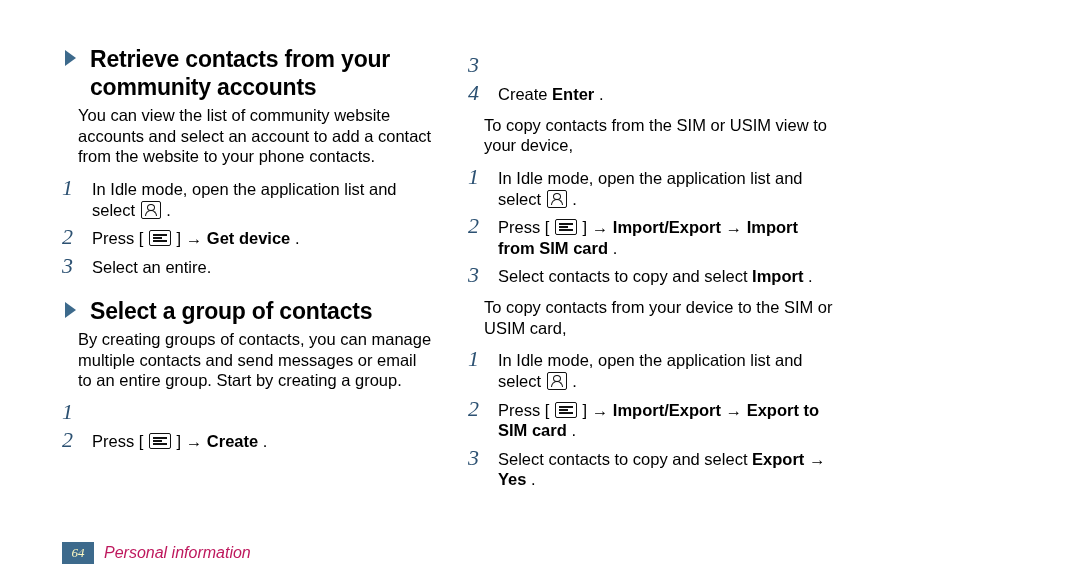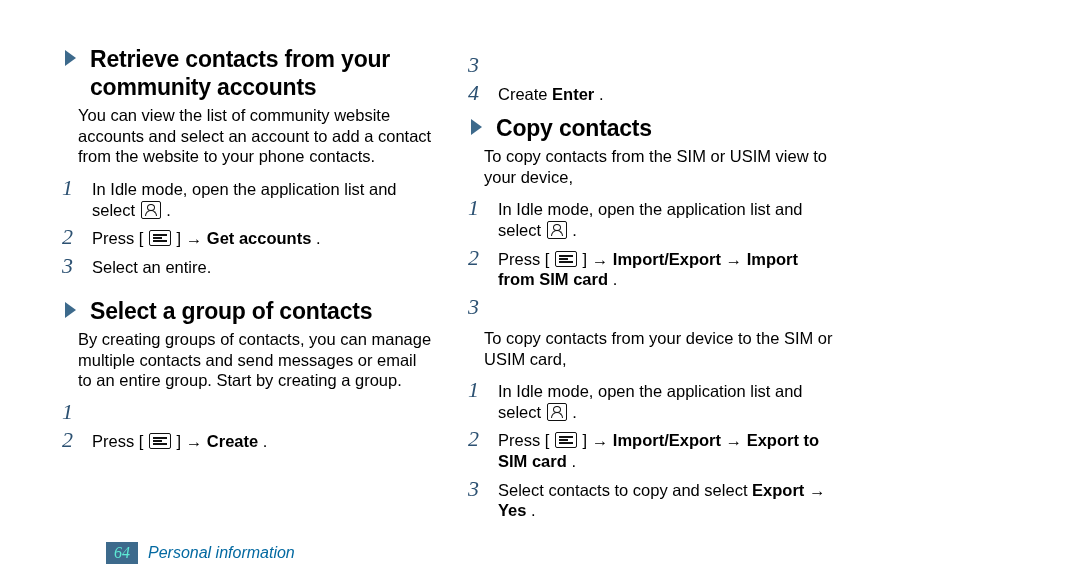--- a/index.html
+++ b/index.html
@@ -141,29 +141,28 @@
     gap: 10px;
     font-size: 16px;
   }
   .pagebox {
     display: inline-flex;
     align-items: center;
     justify-content: center;
     width: 32px;
     height: 22px;
     background: #3d6a8c;
-    color: #5eead4;
+    color: #fef9c3;
     font-style: italic;
     font-family: Georgia, serif;
-    font-size: 16px;
-    margin-left: 44px;
+    font-size: 13px;
   }
   .footlabel {
     font-style: italic;
-    color: #0369a1;
+    color: #be185d;
   }
 </style>
 </head>
 <body>
 
 <div class="page">
 
   <div class="col">
 
     <div class="section-head">
@@ -184,21 +183,21 @@
           <span class="contacts-icon"></span>
           <span>.</span>
         </span>
       </li>
       <li>
         <span class="num">2</span>
         <span class="txt">
           <span>Press [</span>
           <span class="menu-icon"><i></i></span>
           <span>] → </span>
-          <span class="b">Get accounts</span>
+          <span class="b">Get device</span>
           <span>.</span>
         </span>
       </li>
       <li>
         <span class="num">3</span>
         <span class="txt">Select an entire.</span>
       </li>
     </ol>
 
     <div class="section-head mt">
@@ -238,28 +237,20 @@
       <li>
         <span class="num">4</span>
         <span class="txt">
           <span>Create </span>
           <span class="b">Enter</span>
           <span>.</span>
         </span>
       </li>
     </ol>
 
-    <div class="section-head">
-      <span class="chev">
-        <svg width="18" height="18" viewBox="0 0 18 18">
-            <path d="M3 1 L14 9 L3 17 Z" fill="#3d6a8c"></path>
-          </svg>
-      </span>
-      <span class="headline">Copy contacts</span>
-    </div>
     <div class="para">To copy contacts from the SIM or USIM view to your device,</div>
 
     <ol class="steps">
       <li>
         <span class="num">1</span>
         <span class="txt">
           <span>In Idle mode, open the application list and select </span>
           <span class="contacts-icon"></span>
           <span>.</span>
         </span>
@@ -271,20 +262,25 @@
           <span class="menu-icon"><i></i></span>
           <span>] → </span>
           <span class="b">Import/Export</span>
           <span> → </span>
           <span class="b">Import from SIM card</span>
           <span>.</span>
         </span>
       </li>
       <li>
         <span class="num">3</span>
+        <span class="txt">
+          <span>Select contacts to copy and select </span>
+          <span class="b">Import</span>
+          <span>.</span>
+        </span>
       </li>
     </ol>
 
     <div class="para">To copy contacts from your device to the SIM or USIM card,</div>
 
     <ol class="steps">
       <li>
         <span class="num">1</span>
         <span class="txt">
           <span>In Idle mode, open the application list and select </span>

